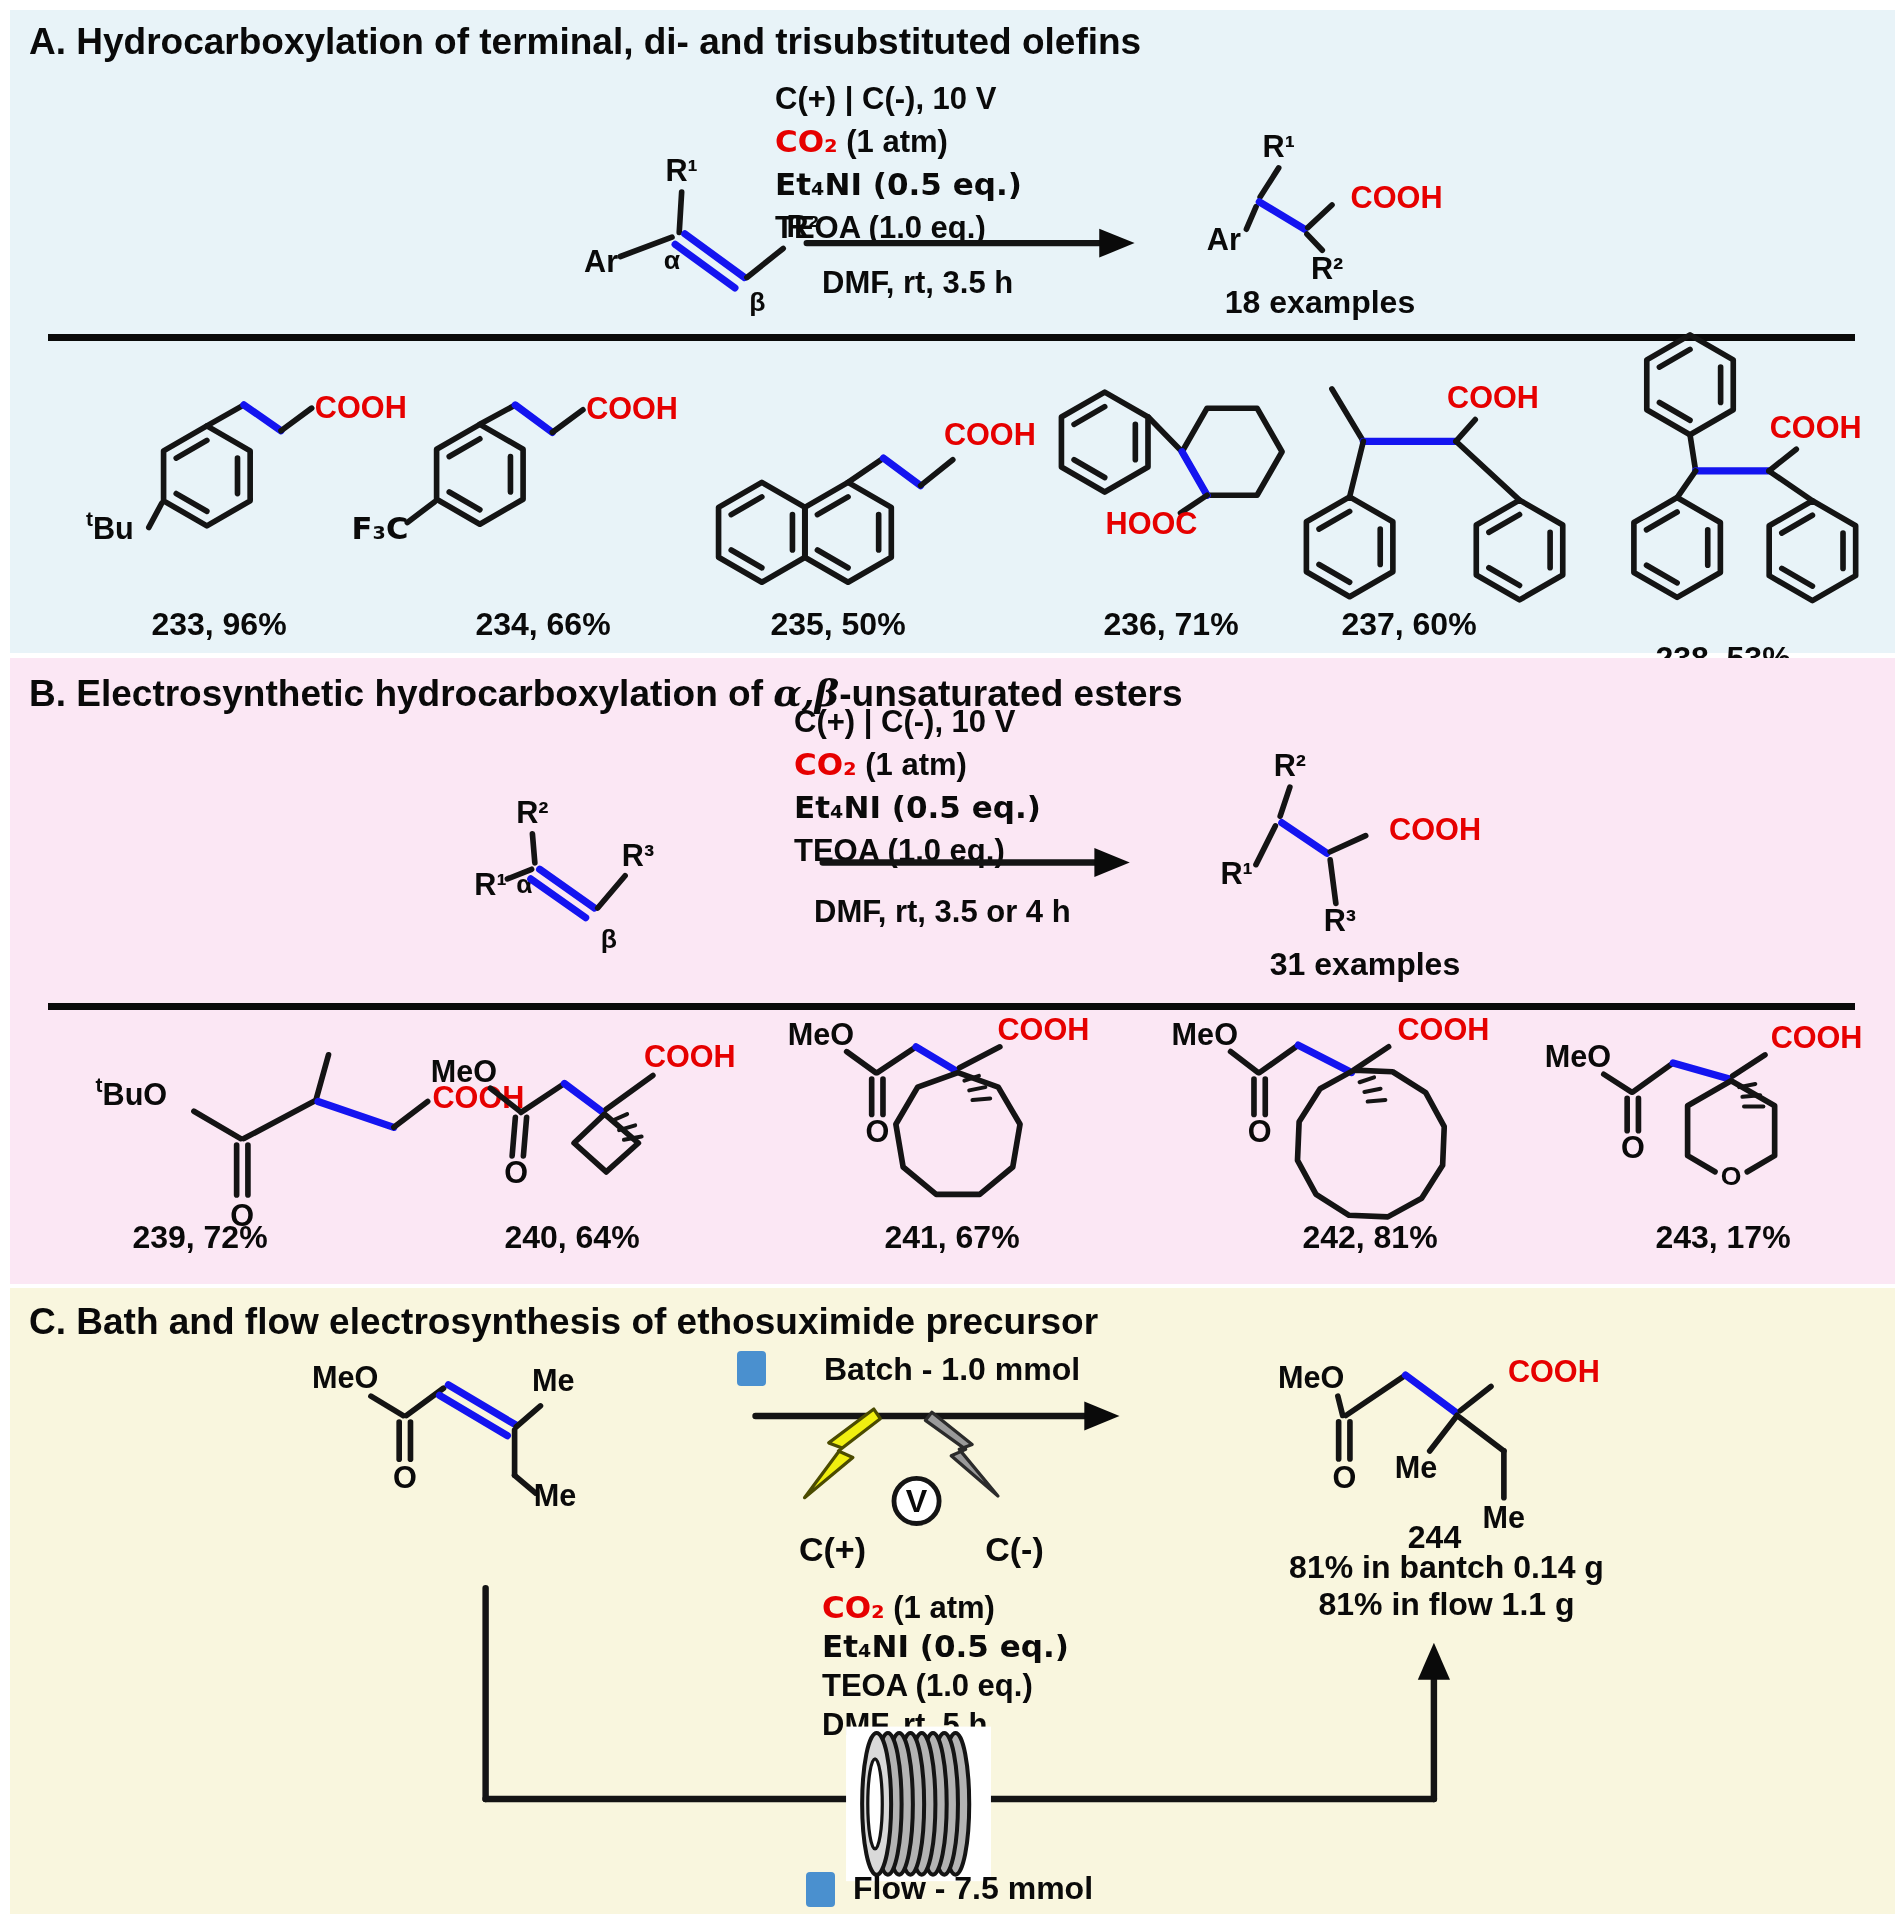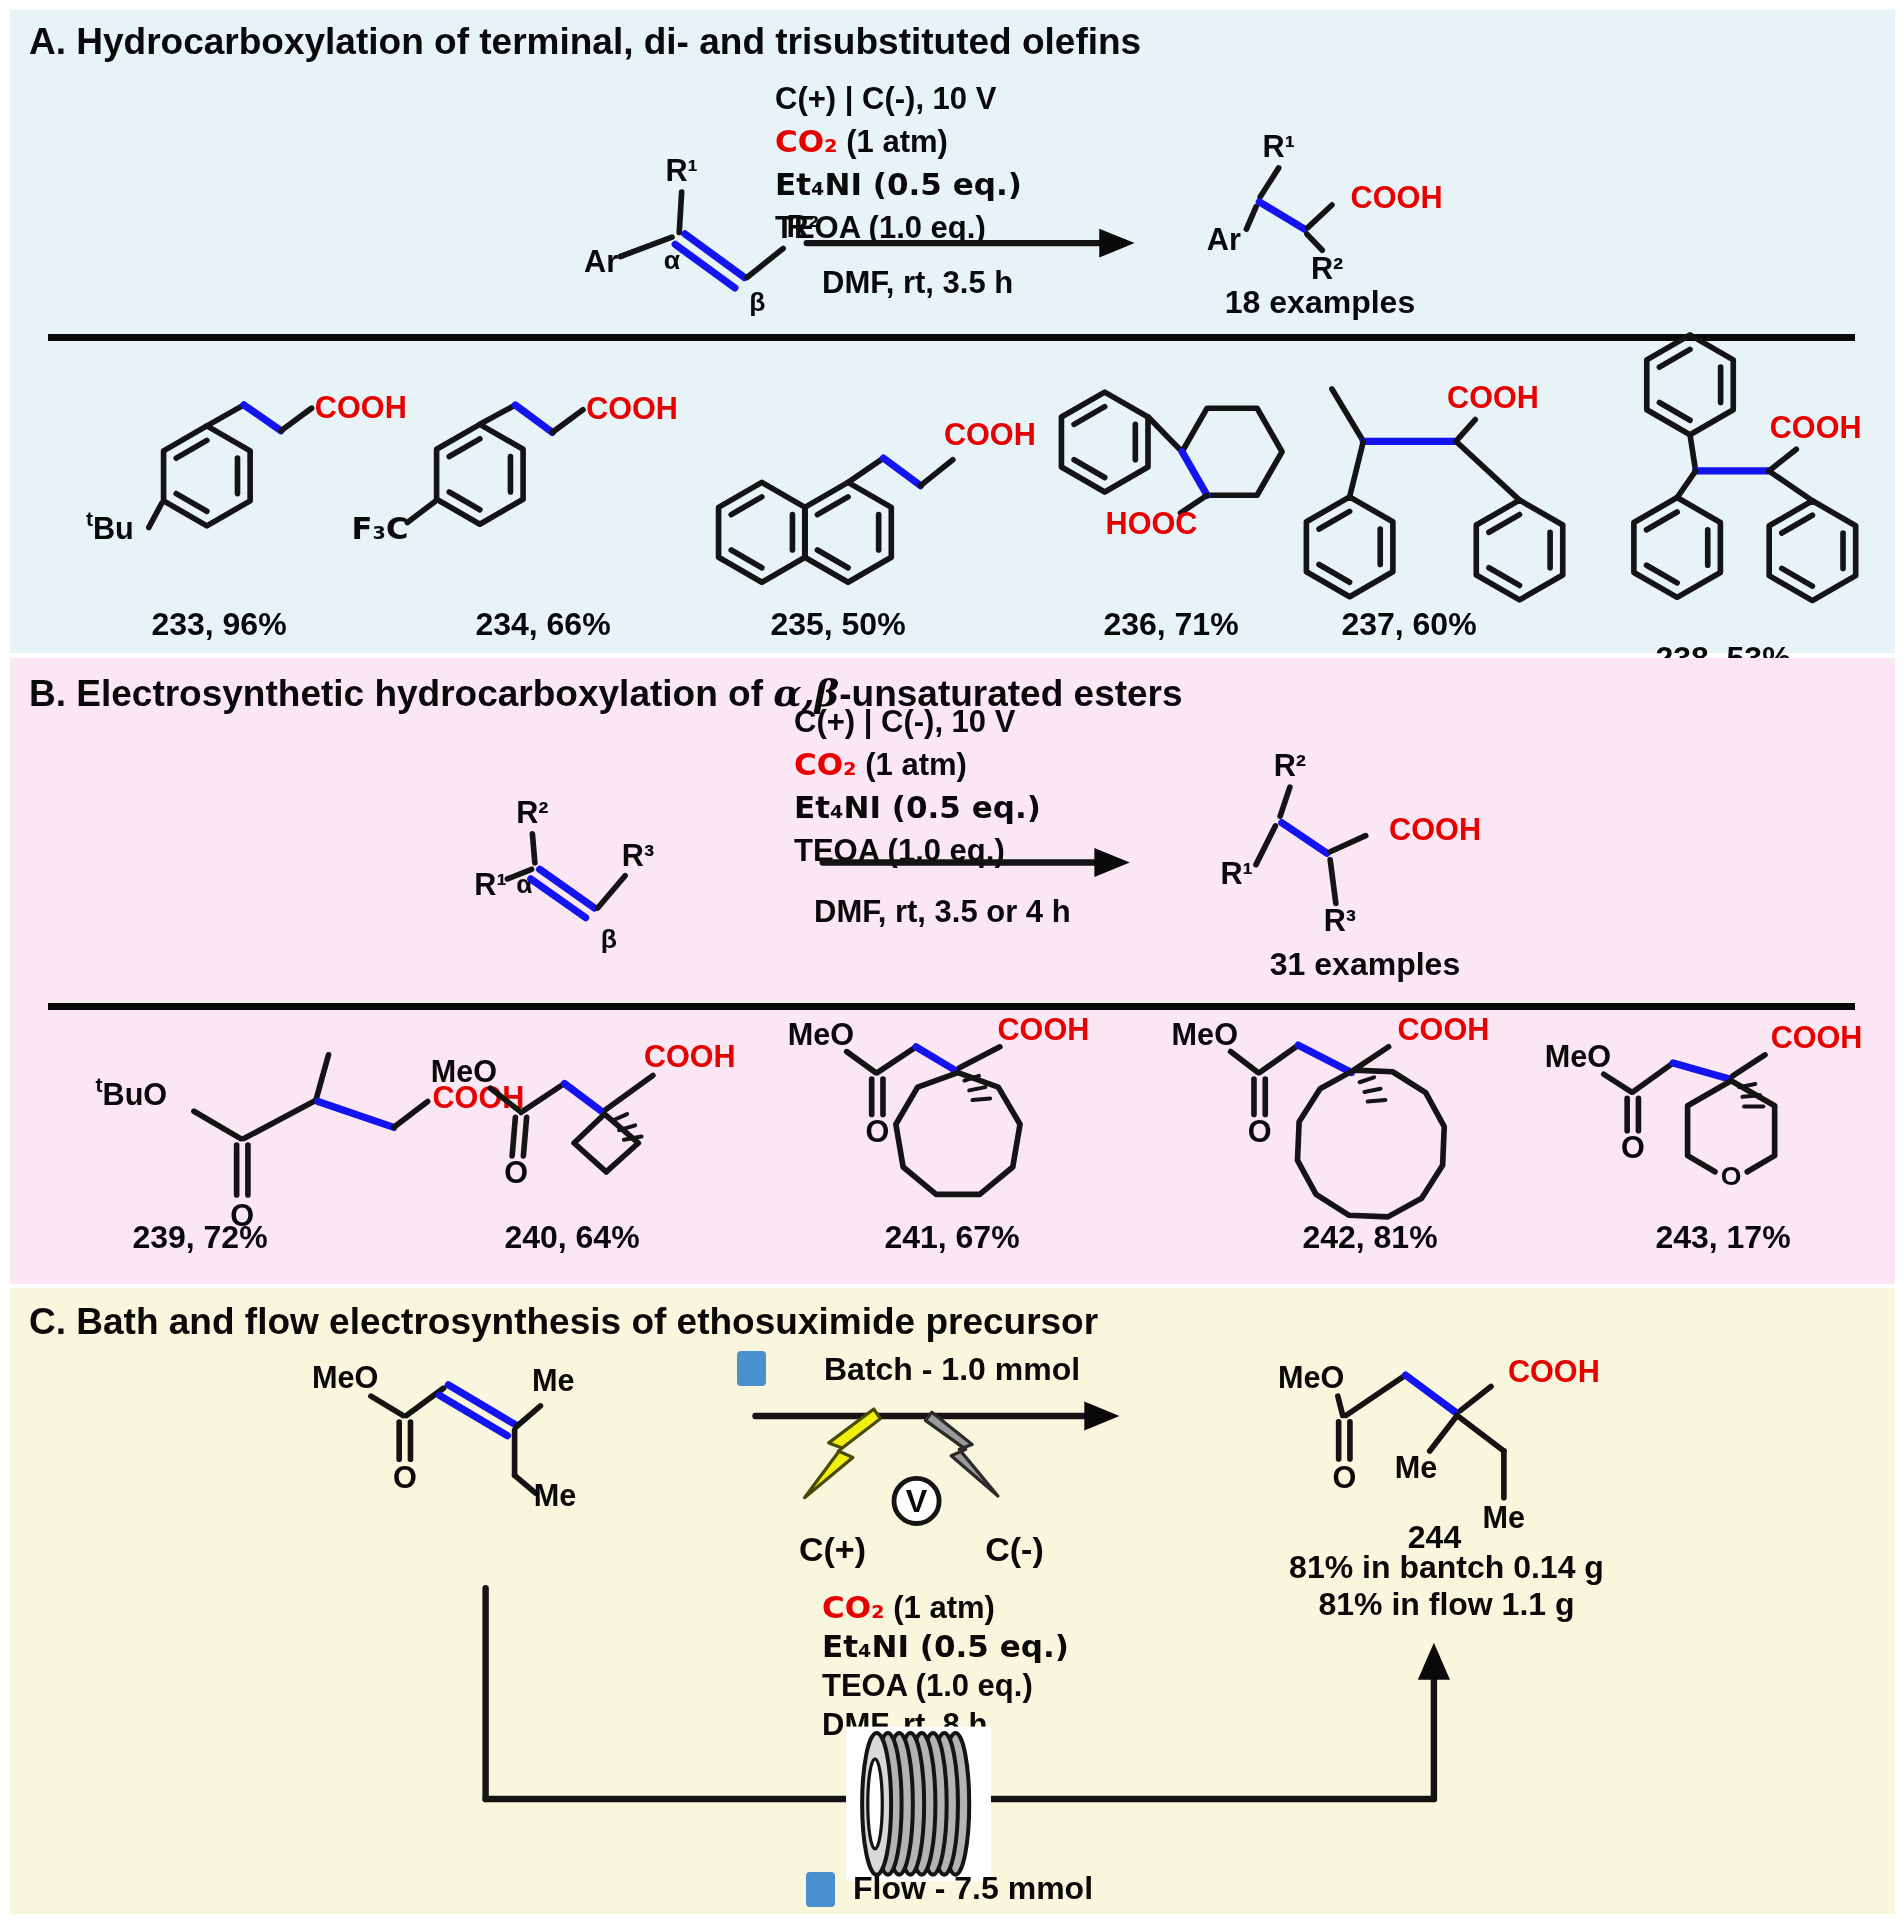--- a/index.html
+++ b/index.html
@@ -319,21 +319,21 @@
   <circle cx="157" cy="124" r="28" style="fill:#ffffff;stroke-width:6"></circle>
   <text x="157" y="138" text-anchor="middle" style="font-size:40px">V</text>
 </svg>
 <div class="cap abs" style="left:764px;top:1530px;width:137px;font-size:34px">C(+)</div>
 <div class="cap abs" style="left:946px;top:1530px;width:137px;font-size:34px">C(-)</div>
 
 <div class="cond3 abs" style="left:822px;top:1588px">
   <div><span class="red dv">CO₂</span><span> (1 atm)</span></div>
   <div class="dv">Et₄NI (0.5 eq.)</div>
   <div>TEOA (1.0 eq.)</div>
-  <div>DMF, rt, 8 h</div>
+  <div>DMF, rt, 5 h</div>
 </div>
 
 <svg class="abs" style="left:1225px;top:1338px" width="403" height="242" viewBox="0 0 500 300">
   <text x="107" y="62" text-anchor="middle">MeO</text>
   <line x1="140" y1="72" x2="146" y2="96"></line>
   <line x1="141" y1="104" x2="141" y2="150"></line>
   <line x1="155" y1="104" x2="155" y2="150"></line>
   <text x="148" y="186" text-anchor="middle">O</text>
   <line x1="150" y1="96" x2="224" y2="46"></line>
   <line class="bb" x1="224" y1="46" x2="286" y2="92"></line>

